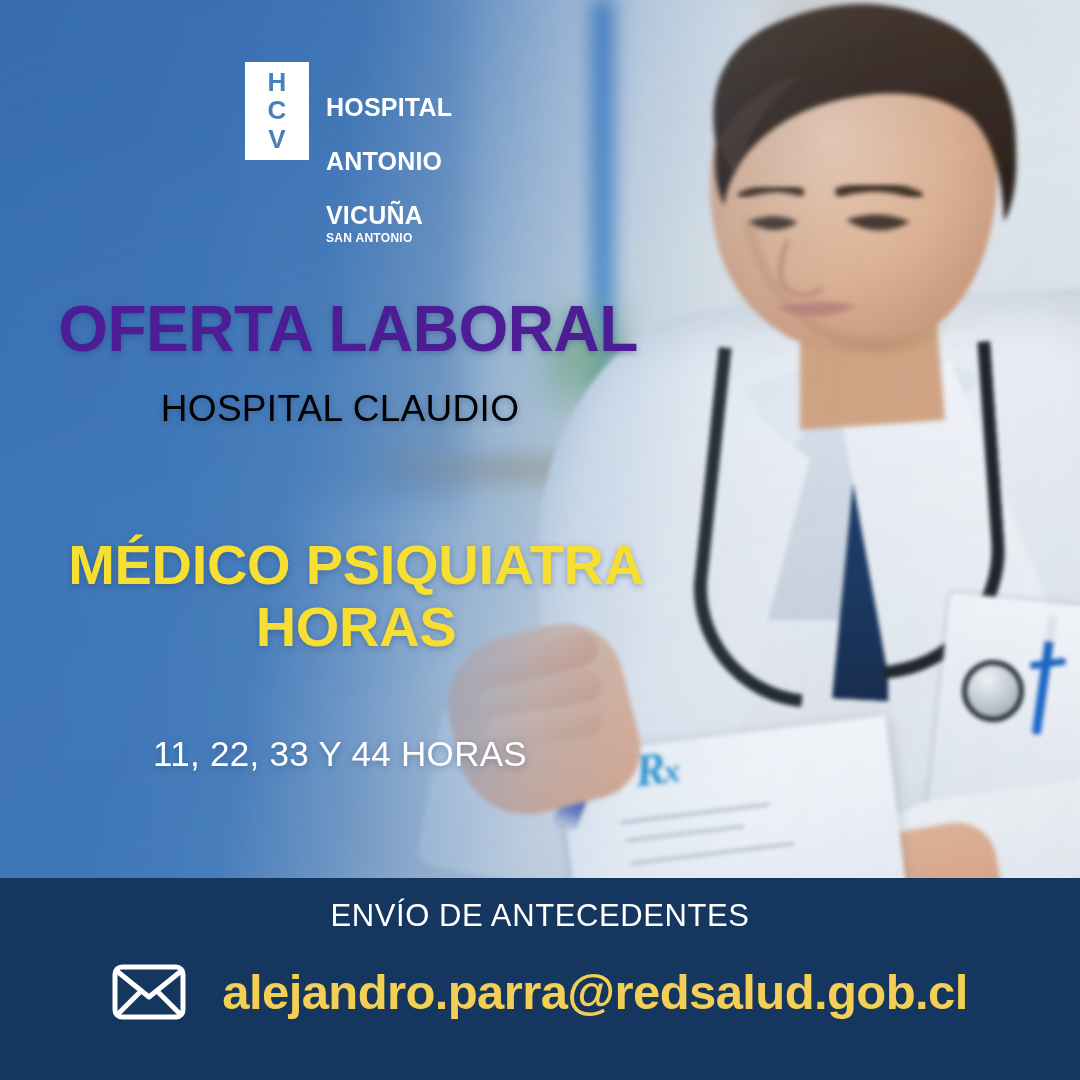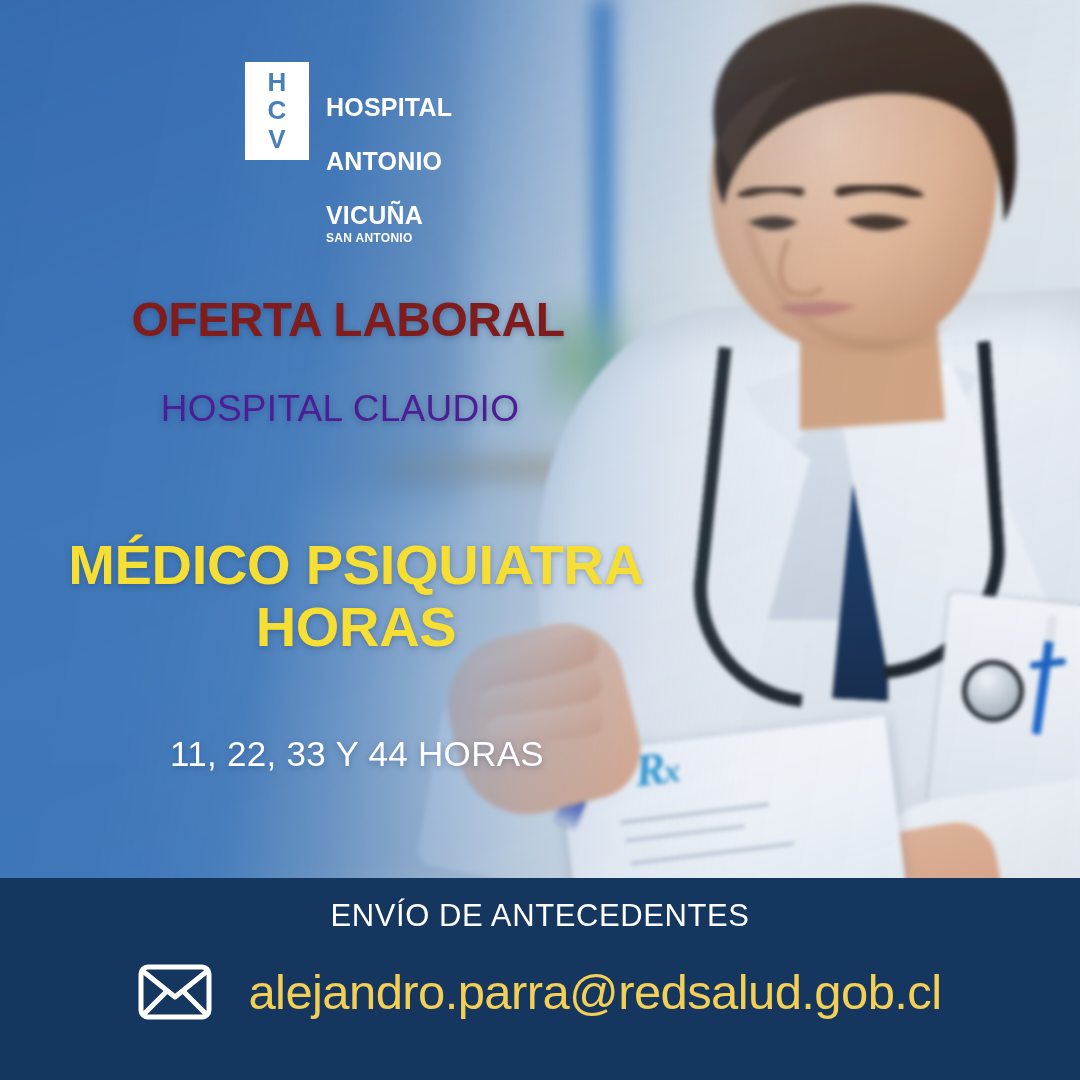--- a/index.html
+++ b/index.html
@@ -212,57 +212,56 @@
     margin-top:28px;
   }
   .logo-txt .l2{
     font-size:12px;font-weight:700;color:#ffffff;letter-spacing:.3px;
     margin-top:3px;
   }
 
   
   .h-oferta{
     position:absolute;left:0;top:292px;width:660px;text-align:center;
-    font-size:48px;font-weight:700;color:#7f1d1d;letter-spacing:-.5px;
+    font-size:64px;font-weight:700;color:#4c1d95;letter-spacing:-.5px;
     text-shadow:0 2px 6px rgba(25,55,100,.35);
     padding-left:36px;
   }
   .sub-hosp{
     position:absolute;left:0;top:388px;width:680px;text-align:center;
-    font-size:37px;font-weight:400;color:#4c1d95;line-height:1.12;
+    font-size:37px;font-weight:400;color:#000000;line-height:1.12;
     letter-spacing:.3px;text-shadow:0 2px 6px rgba(25,55,100,.35);
   }
   .h-cargo{
     position:absolute;left:16px;top:534px;width:680px;text-align:center;
     font-size:56px;font-weight:700;color:#F6DE33;line-height:1.1;
     letter-spacing:-.3px;text-shadow:0 2px 6px rgba(25,55,100,.35);
   }
   .hours{
     position:absolute;left:0;top:734px;width:680px;text-align:center;
     font-size:35px;font-weight:400;color:#ffffff;letter-spacing:.3px;
     text-shadow:0 2px 6px rgba(25,55,100,.35);
-    margin-left:17px;
   }
 
   
   .footer{
     position:absolute;left:0;top:878px;width:1080px;height:202px;
     background:#15365E;
   }
   .f-title{
     position:absolute;left:0;top:20px;width:1080px;text-align:center;
     font-size:31px;font-weight:400;color:#ffffff;letter-spacing:.6px;
   }
   .f-row{
     position:absolute;left:0;top:86px;width:1080px;
     display:flex;align-items:center;justify-content:center;gap:36px;
   }
   .env-icon{width:74px;height:56px;flex:0 0 auto;}
   .f-mail{
-    font-size:49px;font-weight:400;color:#F3D055;letter-spacing:-.6px;
+    font-size:49px;font-weight:700;color:#F3D055;letter-spacing:-.6px;
   }
 </style>
 </head>
 <body>
 
 <div id="poster">
 
   <div class="photo">
     <div class="bg-room"></div>
     <div class="shelf-a"></div>

